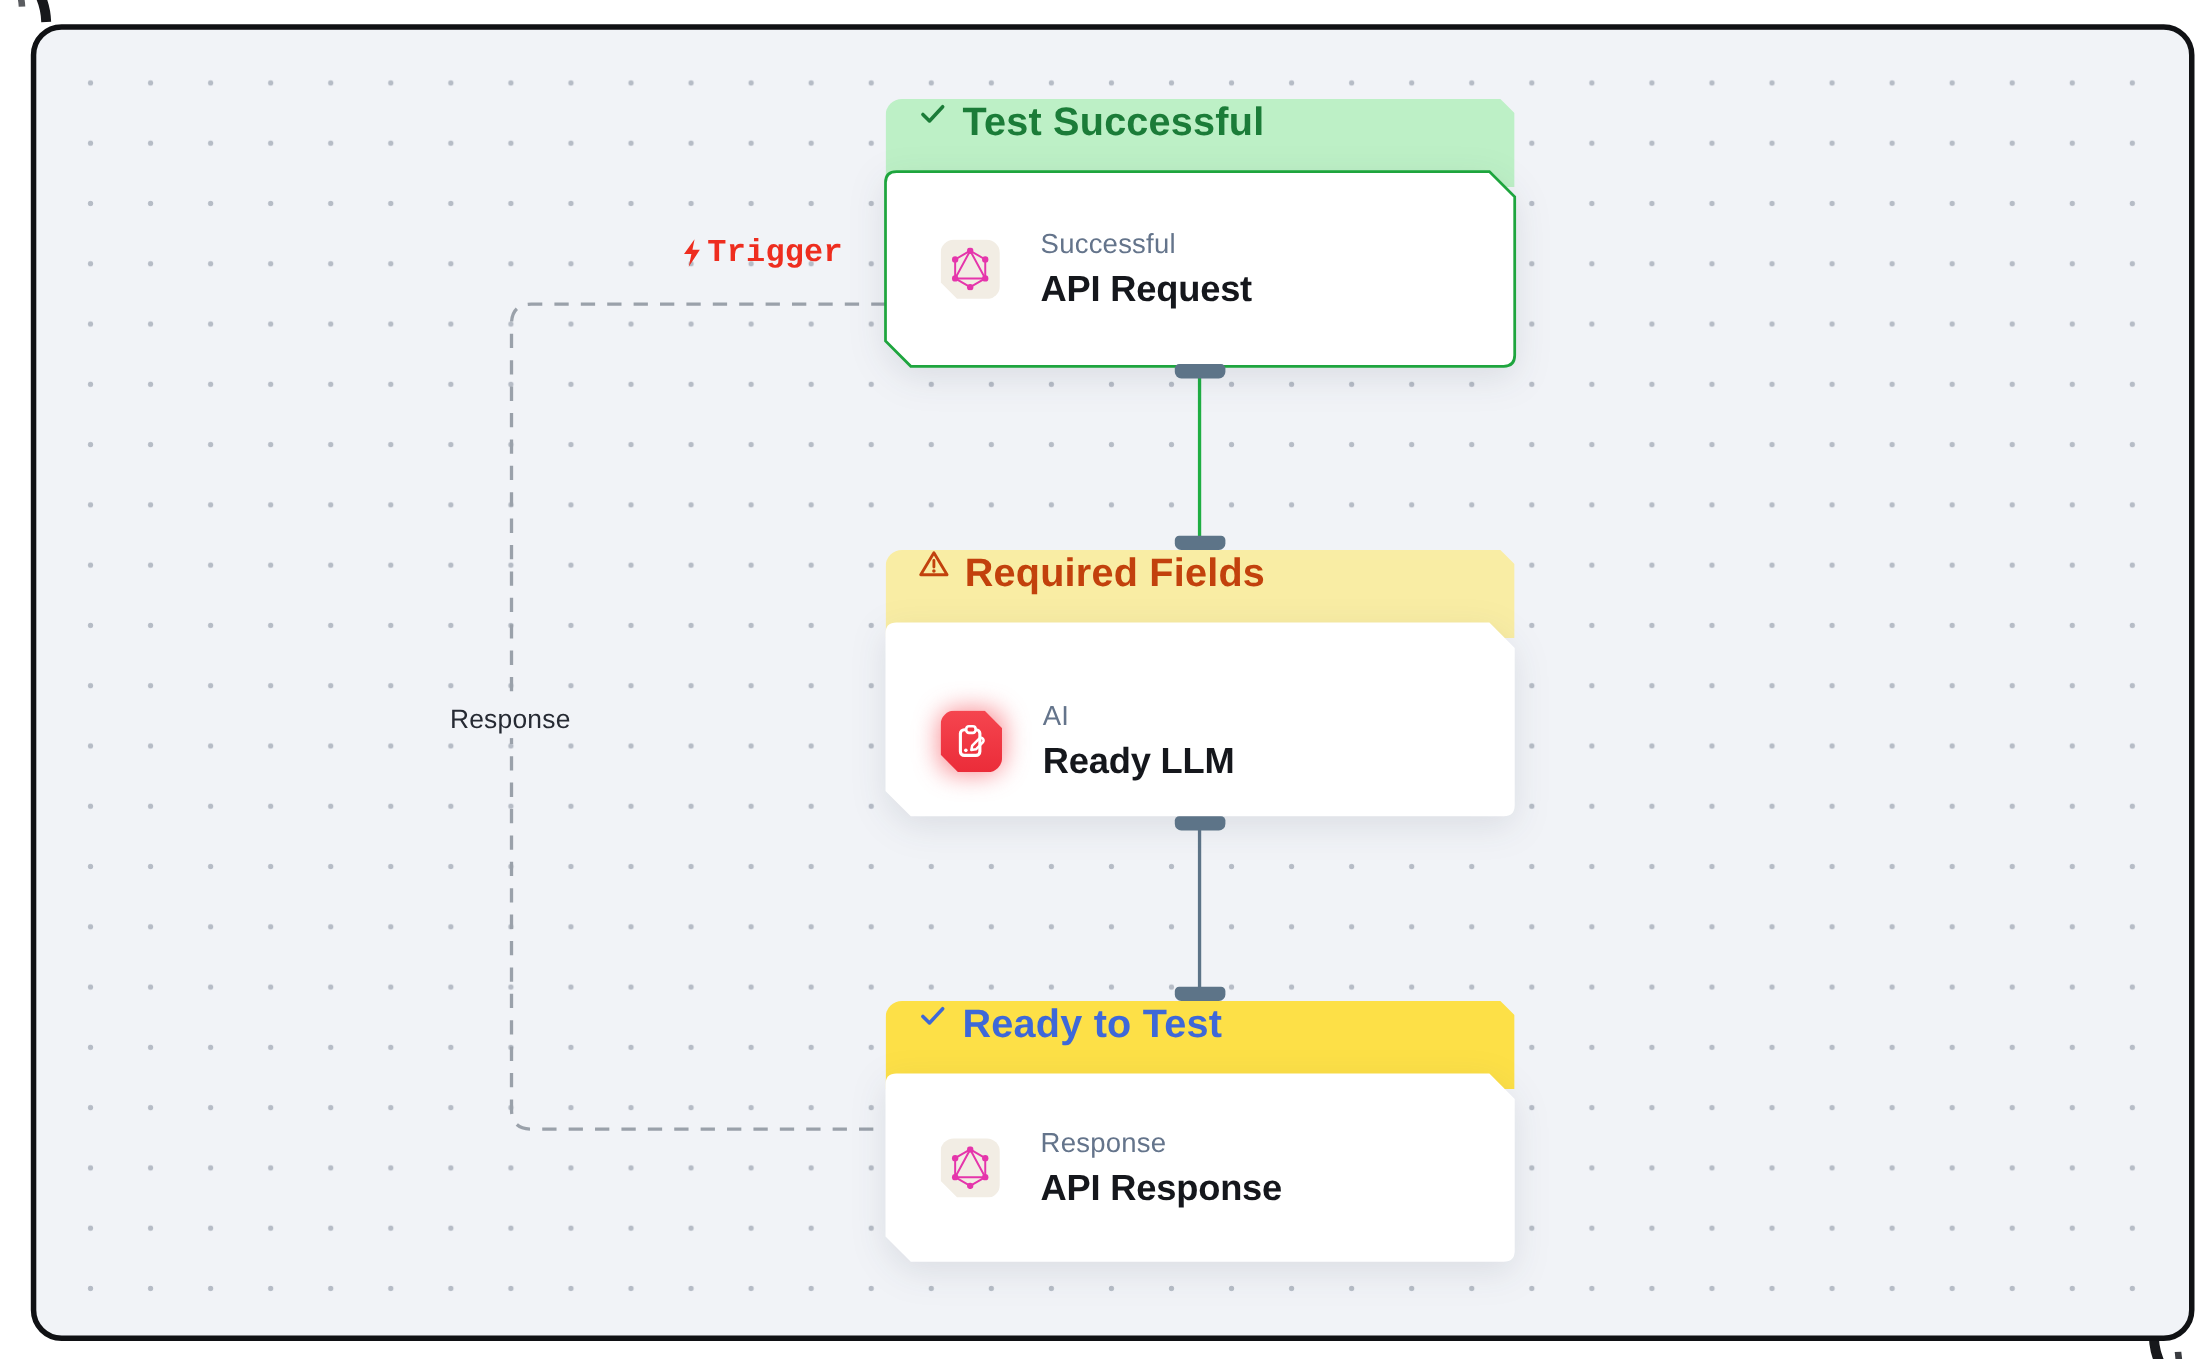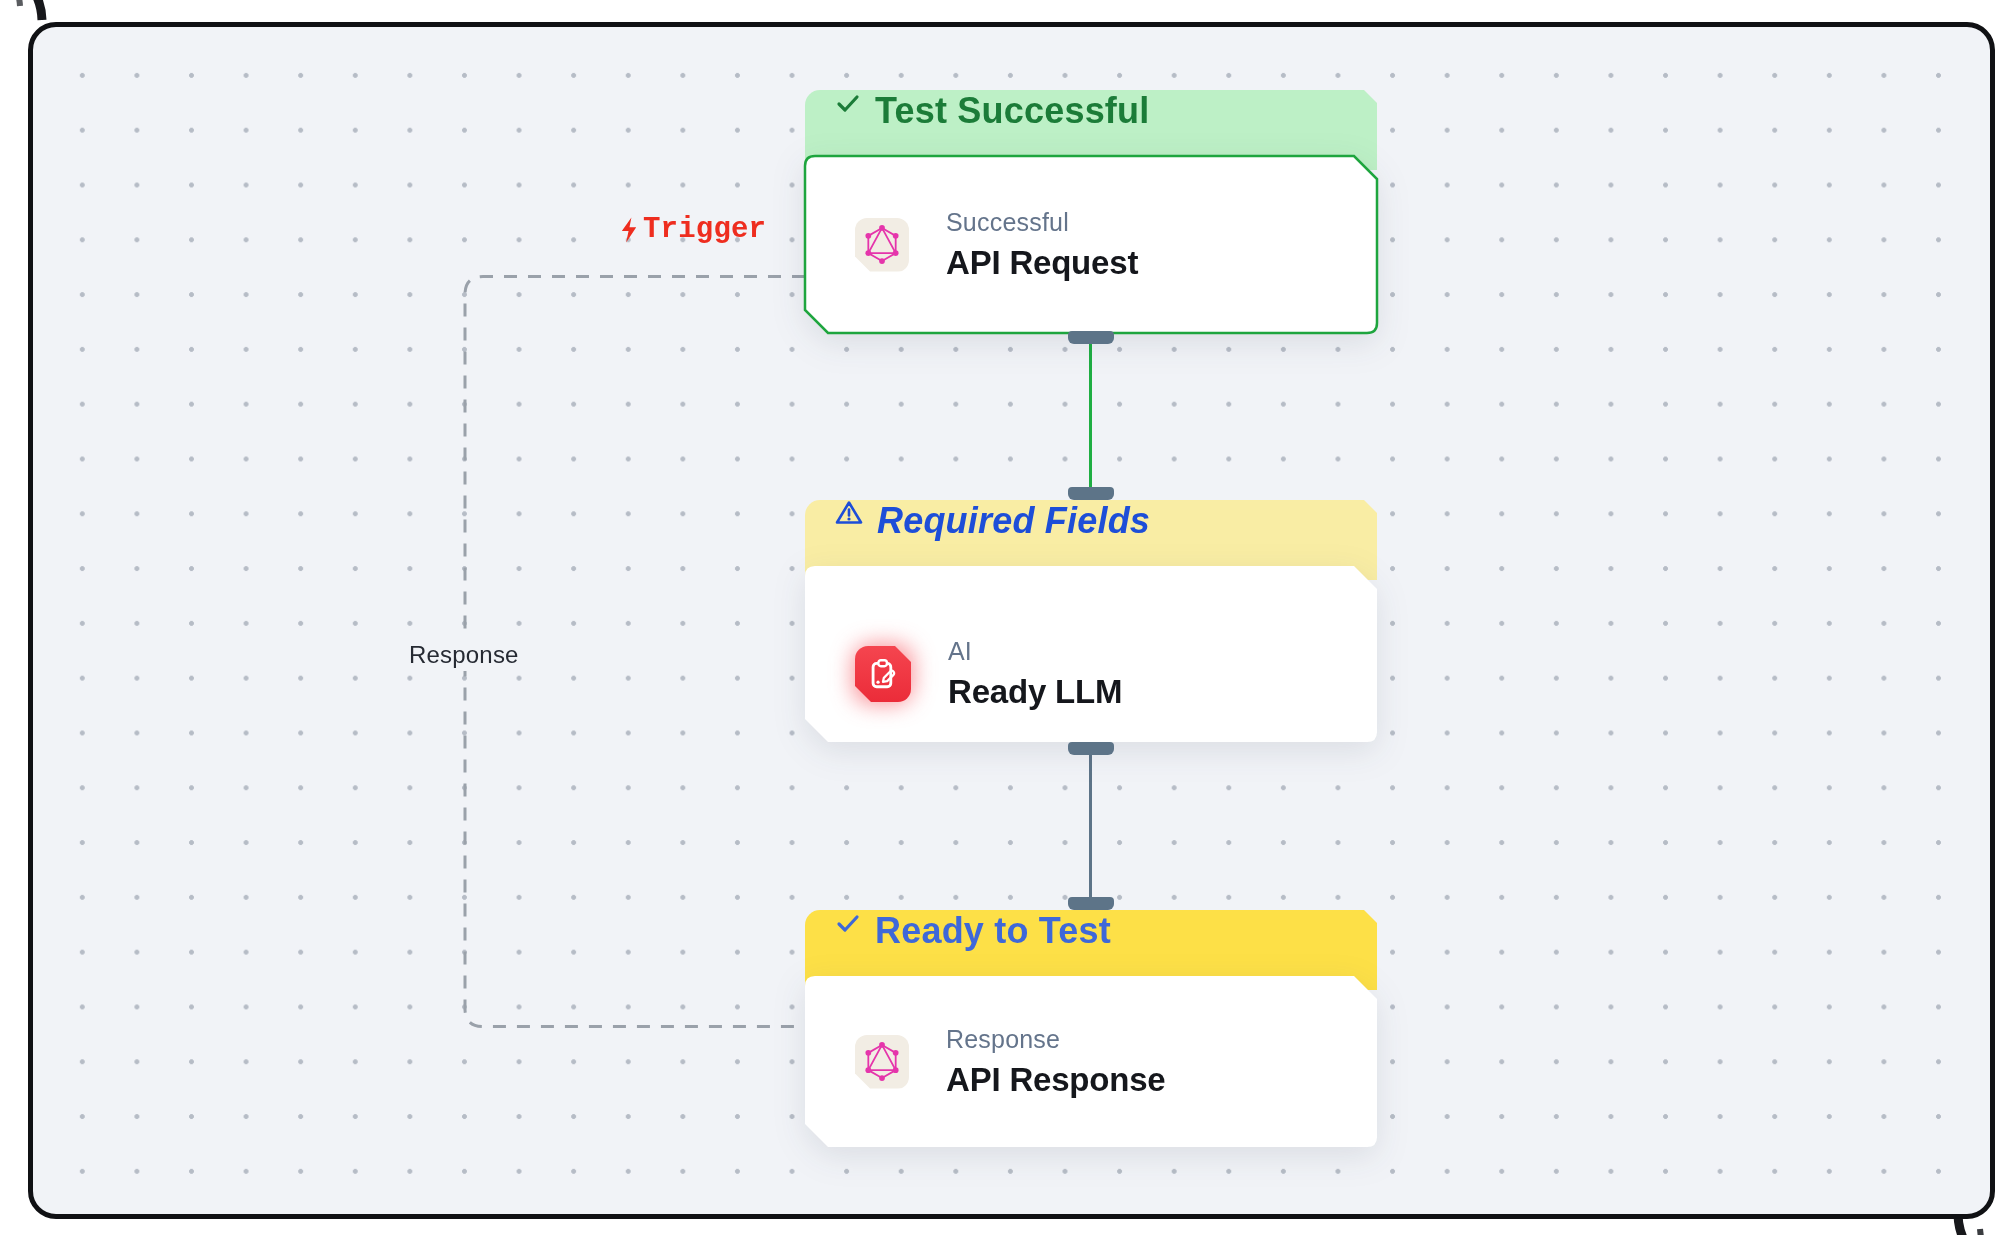--- a/index.html
+++ b/index.html
@@ -133,21 +133,21 @@
         </svg>
       </div>
       <div>
         <div class="cat">Successful</div>
         <div class="ttl">API Request</div>
       </div>
     </div>
   </div>
 
   <div class="node" style="left:772px; top:473px; height:242px;">
-    <div class="banner" style="background-color: rgb(249, 237, 164); color: #1d4ed8; font-style: italic;">
+    <div class="banner" style="background-color: rgb(249, 237, 164); color: #c2410c;">
       <svg width="28" height="25" viewBox="0 0 28 25">
         <path d="M14 2.5 L26 22.5 H2 Z" fill="none" stroke="currentColor" stroke-width="2.6" stroke-linejoin="round"></path>
         <line x1="14" y1="9.5" x2="14" y2="15.5" stroke="currentColor" stroke-width="2.6" stroke-linecap="round"></line>
         <circle cx="14" cy="19" r="1.6" fill="currentColor"></circle>
       </svg>
       <span>Required Fields</span>
     </div>
     <svg class="card-shape" width="572" height="176">
       <path d="M 10 0 H 549 L 572 23 V 166 Q 572 176 562 176 H 23 L 0 153 V 10 Q 0 0 10 0 Z" fill="#ffffff"></path>
     </svg>

